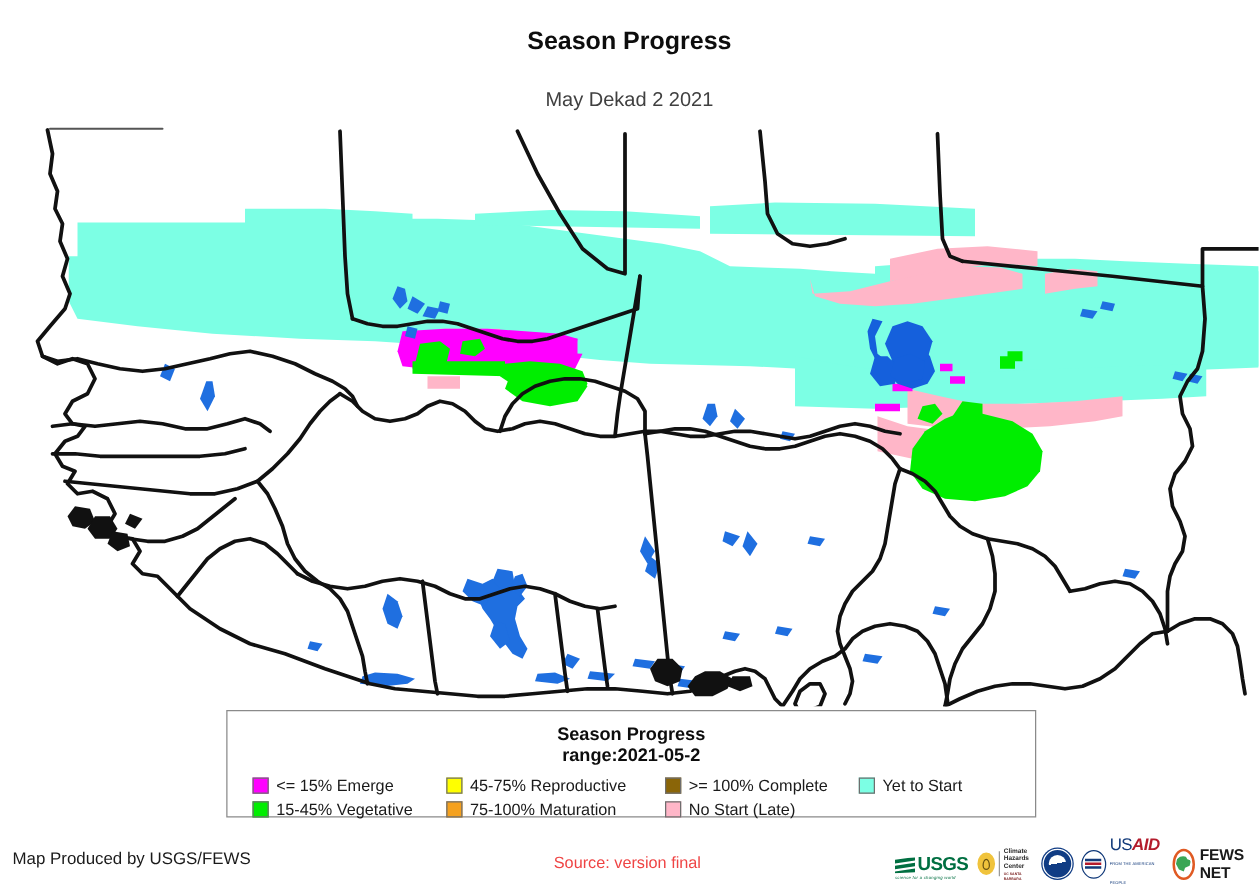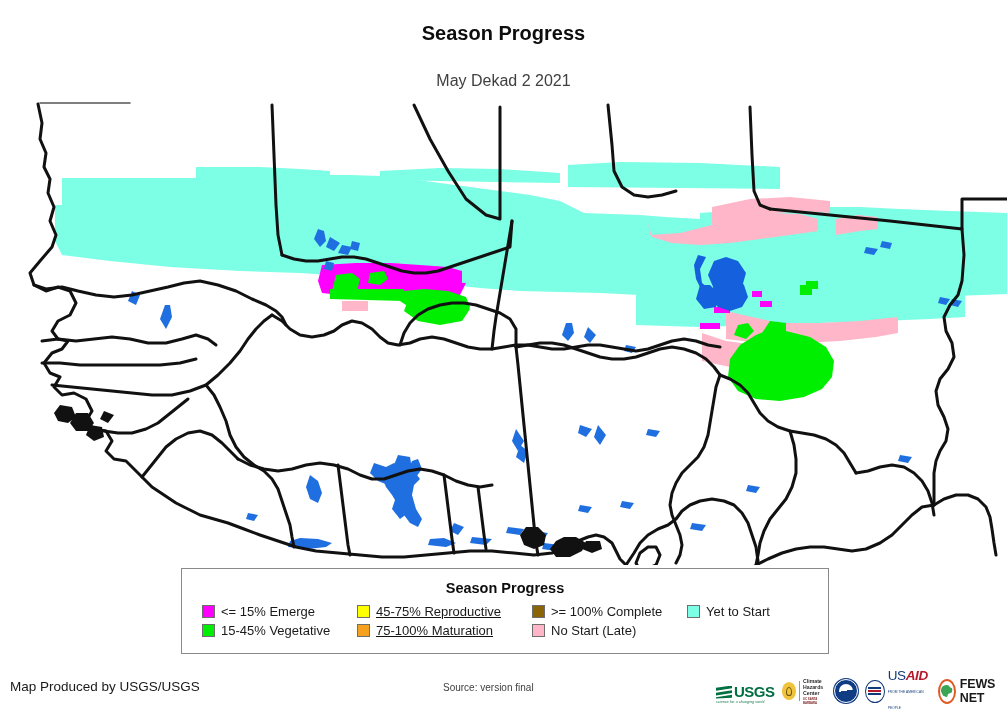--- a/index.html
+++ b/index.html
@@ -54,21 +54,21 @@
     color:#0d0d0d;
     line-height:17px;
   }
   .legend-cols{
     display:flex;
     margin-top:6px;
     padding:0 6px 0 8px;
   }
   .legend-col{display:flex;flex-direction:column;gap:2px;}
   .legend-col.c1{width:155px;}
-  .legend-col.c2{width:175px;text-decoration:underline;}
+  .legend-col.c2{width:175px;}
   .legend-col.c3{width:155px;}
   .legend-col.c4{width:140px;}
   .legend-item{
     display:flex;align-items:center;
     height:17px;
     font-size:13px;color:#1a1a1a;
     white-space:nowrap;
     margin-left:12px;
   }
   .swatch{
@@ -79,21 +79,21 @@
     flex:0 0 auto;
   }
 
   
   .footer-left{
     position:absolute;left:10px;top:679px;
     font-size:13.5px;color:#1a1a1a;
   }
   .footer-source{
     position:absolute;left:443px;top:682px;
-    font-size:10px;color:#404040;
+    font-size:13px;color:#ef4444;
   }
   .logos{
     position:absolute;left:716px;top:672px;
     height:38px;
     display:flex;align-items:center;gap:7px;
   }
   .logo{display:flex;align-items:center;height:30px;}
 
   .usgs-mark{
     display:flex;flex-direction:column;justify-content:flex-end;
@@ -421,20 +421,21 @@
         <path d="M60,310 L54,318 L58,326 L68,328 L76,322 L72,312 Z"></path>
         <path d="M76,318 L70,328 L76,336 L88,336 L94,328 L88,318 Z"></path>
         <path d="M90,330 L86,340 L94,346 L104,342 L102,332 Z"></path>
         <path d="M104,316 L100,324 L108,328 L114,320 Z"></path>
       </g>
     </svg>
   </div>
 
   <div class="legend">
     <div class="legend-title">Season Progress</div>
+    <div class="legend-range">range:2021-05-2</div>
 
     <div class="legend-cols">
 
       <div class="legend-col c1">
         <div class="legend-item">
           <span class="swatch" style="background:#FF00FF"></span>
           <span>&lt;= 15% Emerge</span>
         </div>
         <div class="legend-item">
           <span class="swatch" style="background:#00EE00"></span>
@@ -467,21 +468,21 @@
       <div class="legend-col c4">
         <div class="legend-item">
           <span class="swatch" style="background:#7CFFE4"></span>
           <span>Yet to Start</span>
         </div>
       </div>
 
     </div>
   </div>
 
-  <div class="footer-left">Map Produced by USGS/USGS</div>
+  <div class="footer-left">Map Produced by USGS/FEWS</div>
   <div class="footer-source">Source: version final</div>
 
   <div class="logos">
 
     <div class="logo">
       <div class="usgs-mark">
         <div class="usgs-row">
           <span class="usgs-wave"></span>
           <span class="usgs-text">USGS</span>
         </div>

